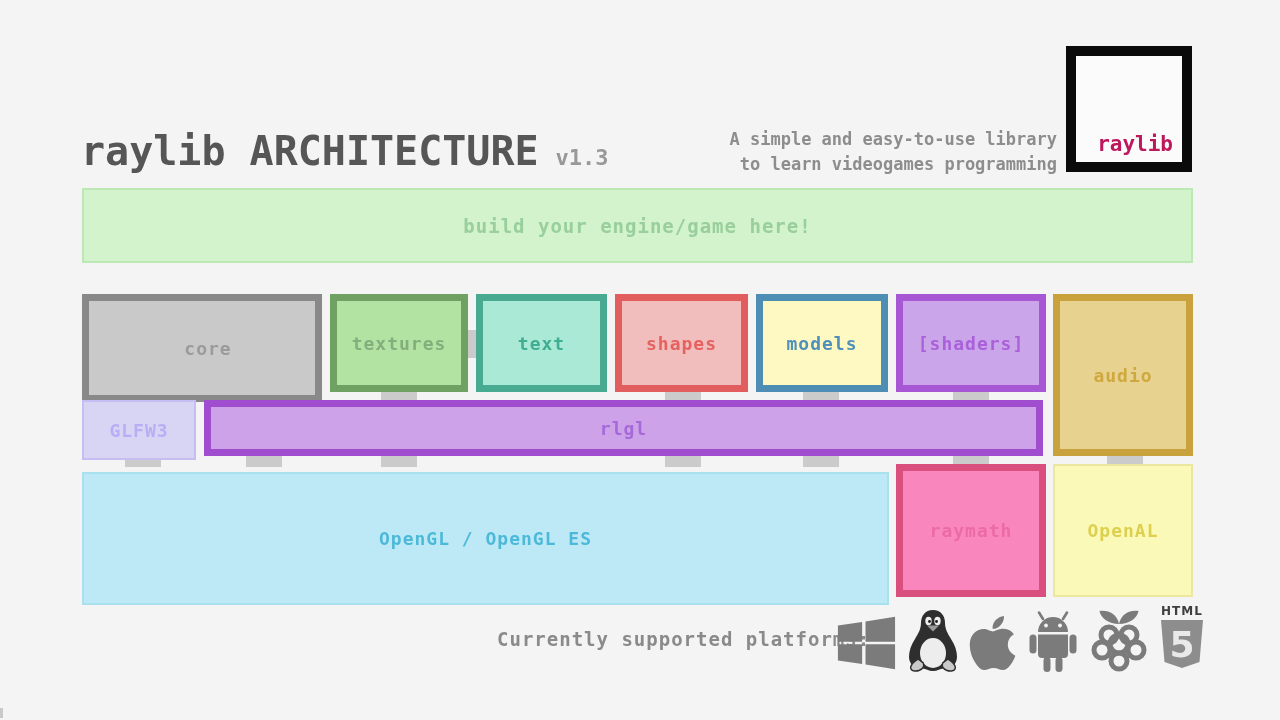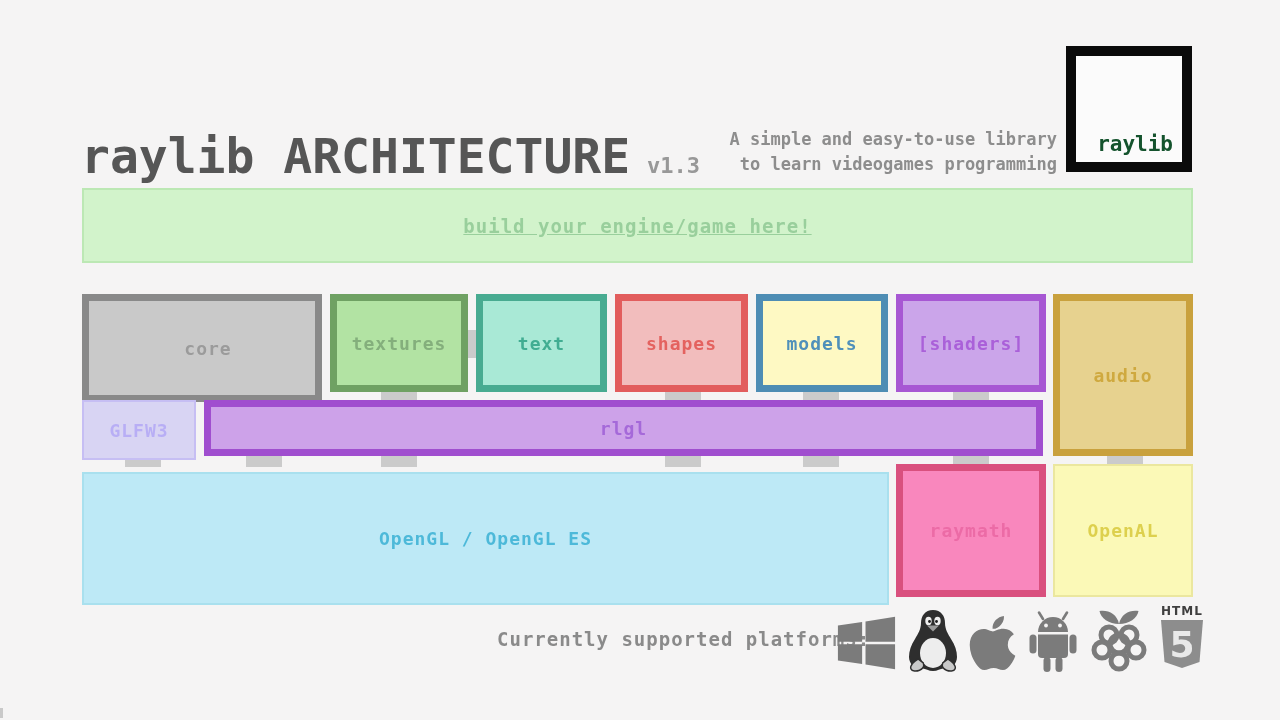--- a/index.html
+++ b/index.html
@@ -1,37 +1,37 @@
 <!DOCTYPE html>
 <html><head>
 <meta charset="utf-8">
 <style>
   html,body{margin:0;padding:0;}
   body{background:#f5f4f4;font-family:"DejaVu Sans Mono",monospace;}
   .stage{position:relative;width:1280px;height:720px;overflow:hidden;background:#f5f4f4;}
 
   
   .title-row{position:absolute;left:81px;top:128px;display:flex;align-items:baseline;gap:17px;}
-  .title{font-size:48px;font-weight:bold;color:#565656;white-space:nowrap;}
+  .title{font-size:40px;font-weight:bold;color:#565656;white-space:nowrap;}
   .version{font-size:22px;font-weight:bold;color:#989898;}
   .tagline{position:absolute;left:713px;top:127px;width:344px;text-align:right;
            font-size:17px;font-weight:bold;color:#8d8d8d;line-height:25px;white-space:nowrap;}
   .logo{position:absolute;left:1066px;top:46px;width:126px;height:126px;
         border:10px solid #0a0a0a;background:#fbfbfb;box-sizing:border-box;}
-  .logo-text{position:absolute;right:9px;bottom:6px;font-size:21px;font-weight:bold;color:#14532d;}
+  .logo-text{position:absolute;right:9px;bottom:6px;font-size:21px;font-weight:bold;color:#be185d;}
 
   
   .box{position:absolute;box-sizing:border-box;border-style:solid;display:flex;
        align-items:center;justify-content:center;font-weight:bold;z-index:1;}
   .thick{border-width:7px;}
   .thin{border-width:2px;}
   .box-label{font-size:18px;letter-spacing:1px;white-space:nowrap;}
   #banner .box-label{font-size:19px;}
 
-  #banner  {left:82px;  top:188px; width:1111px; height:75px;text-decoration:underline;}
+  #banner  {left:82px;  top:188px; width:1111px; height:75px;}
   #core    {left:82px;  top:294px; width:240px;  height:108px;padding-left:12px;}
   #textures{left:330px; top:294px; width:138px;  height:98px;}
   #textbox {left:476px; top:294px; width:131px;  height:98px;}
   #shapes  {left:615px; top:294px; width:133px;  height:98px;}
   #models  {left:756px; top:294px; width:132px;  height:98px;}
   #shaders {left:896px; top:294px; width:150px;  height:98px;}
   #audio   {left:1053px;top:294px; width:140px;  height:162px;}
   #glfw3   {left:82px;  top:400px; width:114px;  height:60px;}
   #rlgl    {left:204px; top:400px; width:839px;  height:56px;}
   #opengl  {left:82px;  top:464px; width:807px;  height:133px;margin-top:8px;}

